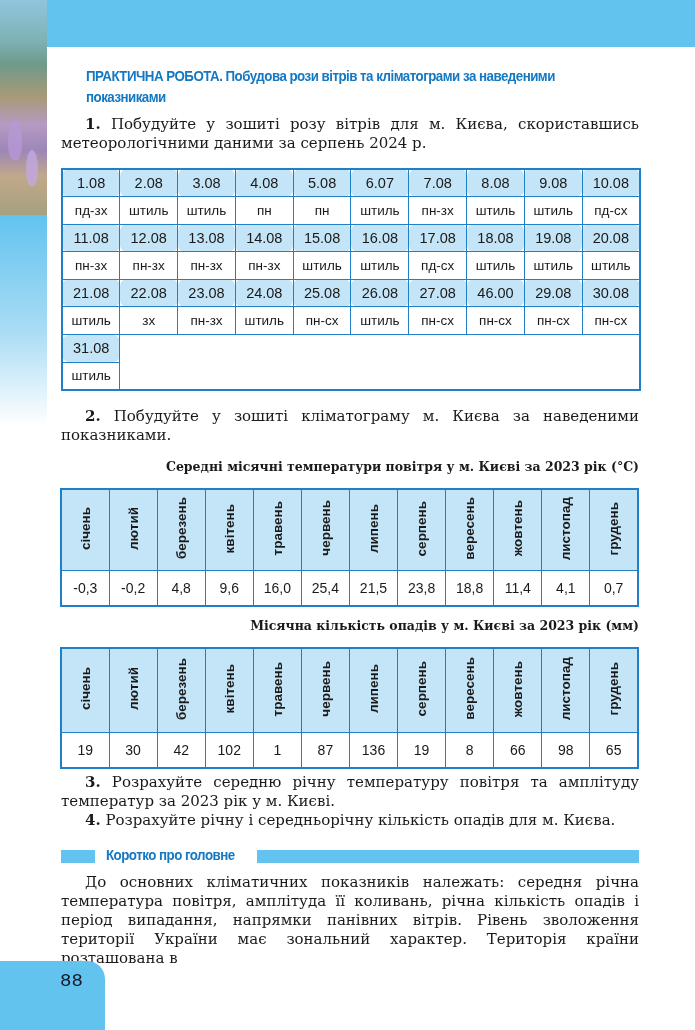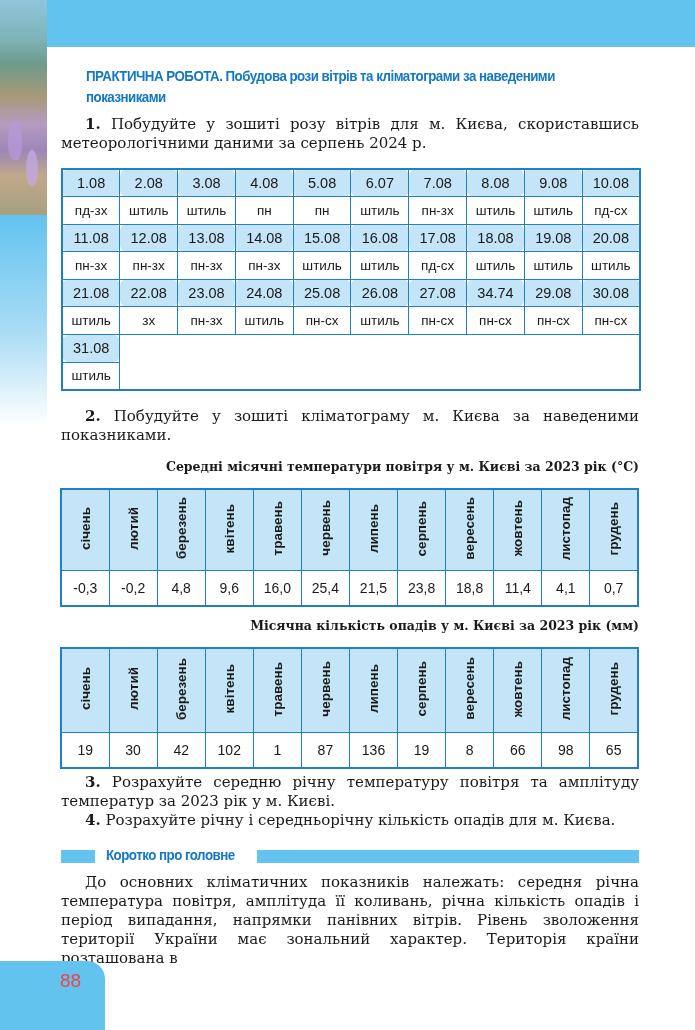--- a/index.html
+++ b/index.html
@@ -43,21 +43,21 @@
   #temp-table td.mh { height: 81px; }
   #precip-table { top: 647px; }
   #precip-table td.mh { height: 84px; }
 
   .summary-bar { position: absolute; left: 61px; top: 849px; width: 578px; height: 16px; text-align: center; }
   .summary-bar .seg1 { position: absolute; left: 0; top: 1px; width: 34px; height: 13px; background: #62c3ef; }
   .summary-bar .label { position: absolute; left: 45px; top: -3px; font-family: "Liberation Sans", "DejaVu Sans", sans-serif; font-weight: bold; font-size: 15.5px; color: #1478c2; letter-spacing: -0.6px; transform: scaleX(0.86); transform-origin: left top; white-space: nowrap; }
   .summary-bar .seg2 { position: absolute; left: 196px; top: 1px; width: 382px; height: 13px; background: #62c3ef; }
 
   .page-num-block { position: absolute; left: 0; top: 961px; width: 105px; height: 69px; background: #62c3ef; border-top-right-radius: 18px; }
-  .page-num { position: absolute; left: 60px; top: 970px; font-family: Liberation Sans, sans-serif; font-size: 19px; color: #ef4444; }
+  .page-num { position: absolute; left: 60px; top: 970px; font-family: Liberation Mono, monospace; font-size: 19px; color: #0f172a; }
 </style>
 </head>
 <body>
 
 <div class="top-band"></div>
 <div class="photo"></div>
 <div class="side-grad"></div>
 
 <div class="title">
   <div>ПРАКТИЧНА РОБОТА. Побудова рози вітрів та кліматограми за наведеними</div>
@@ -119,21 +119,21 @@
         <td class="dir">штиль</td>
       </tr>
       <tr>
         <td class="date">21.08</td>
         <td class="date">22.08</td>
         <td class="date">23.08</td>
         <td class="date">24.08</td>
         <td class="date">25.08</td>
         <td class="date">26.08</td>
         <td class="date">27.08</td>
-        <td class="date">34.74</td>
+        <td class="date">46.00</td>
         <td class="date">29.08</td>
         <td class="date">30.08</td>
       </tr>
       <tr>
         <td class="dir">штиль</td>
         <td class="dir">зх</td>
         <td class="dir">пн-зх</td>
         <td class="dir">штиль</td>
         <td class="dir">пн-сх</td>
         <td class="dir">штиль</td>

